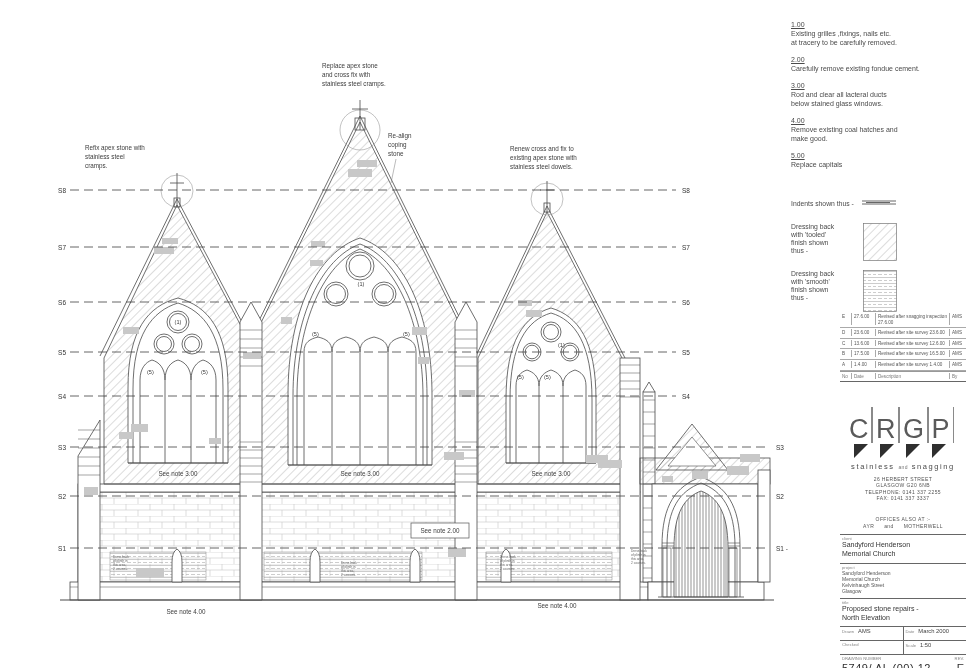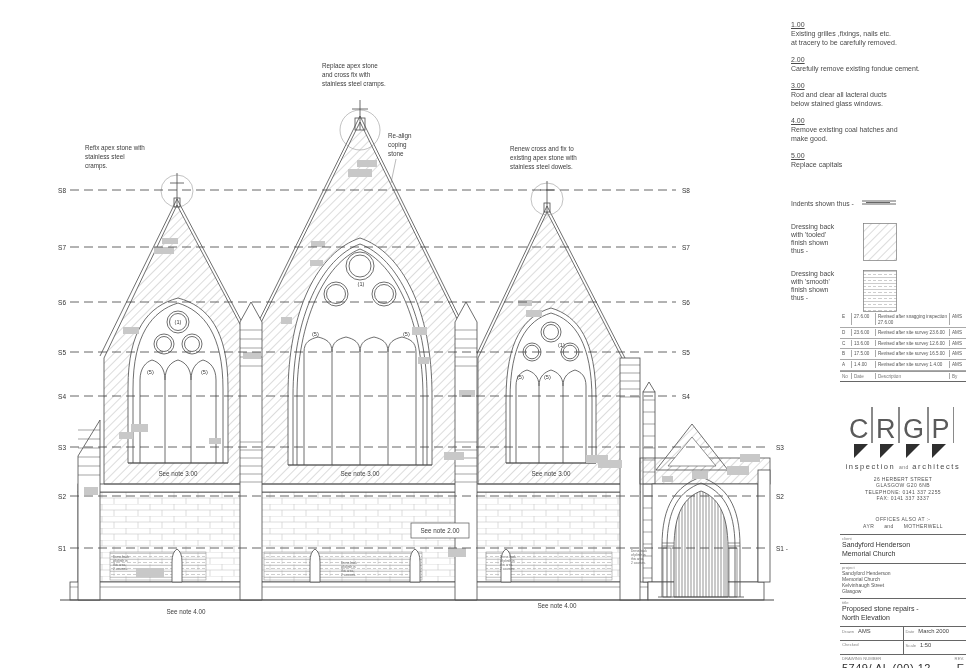--- a/index.html
+++ b/index.html
@@ -449,23 +449,23 @@
           <span class="lglt">P</span>
           <span class="lgbar"></span>
       </div>
       <div class="trirow">
         <div class="tri"></div>
         <div class="tri"></div>
         <div class="tri"></div>
         <div class="tri"></div>
       </div>
       <div class="tagline">
-        <span>inspection</span>
+        <span>stainless</span>
         <span class="and">and</span>
-        <span>architects</span>
+        <span>snagging</span>
       </div>
       <div class="address">
         <div>26 HERBERT STREET</div>
         <div>GLASGOW G20 6NB</div>
         <div>TELEPHONE: 0141 337 2255</div>
         <div>FAX: 0141 337 3337</div>
       </div>
     </div>
 
     <div class="offices">

